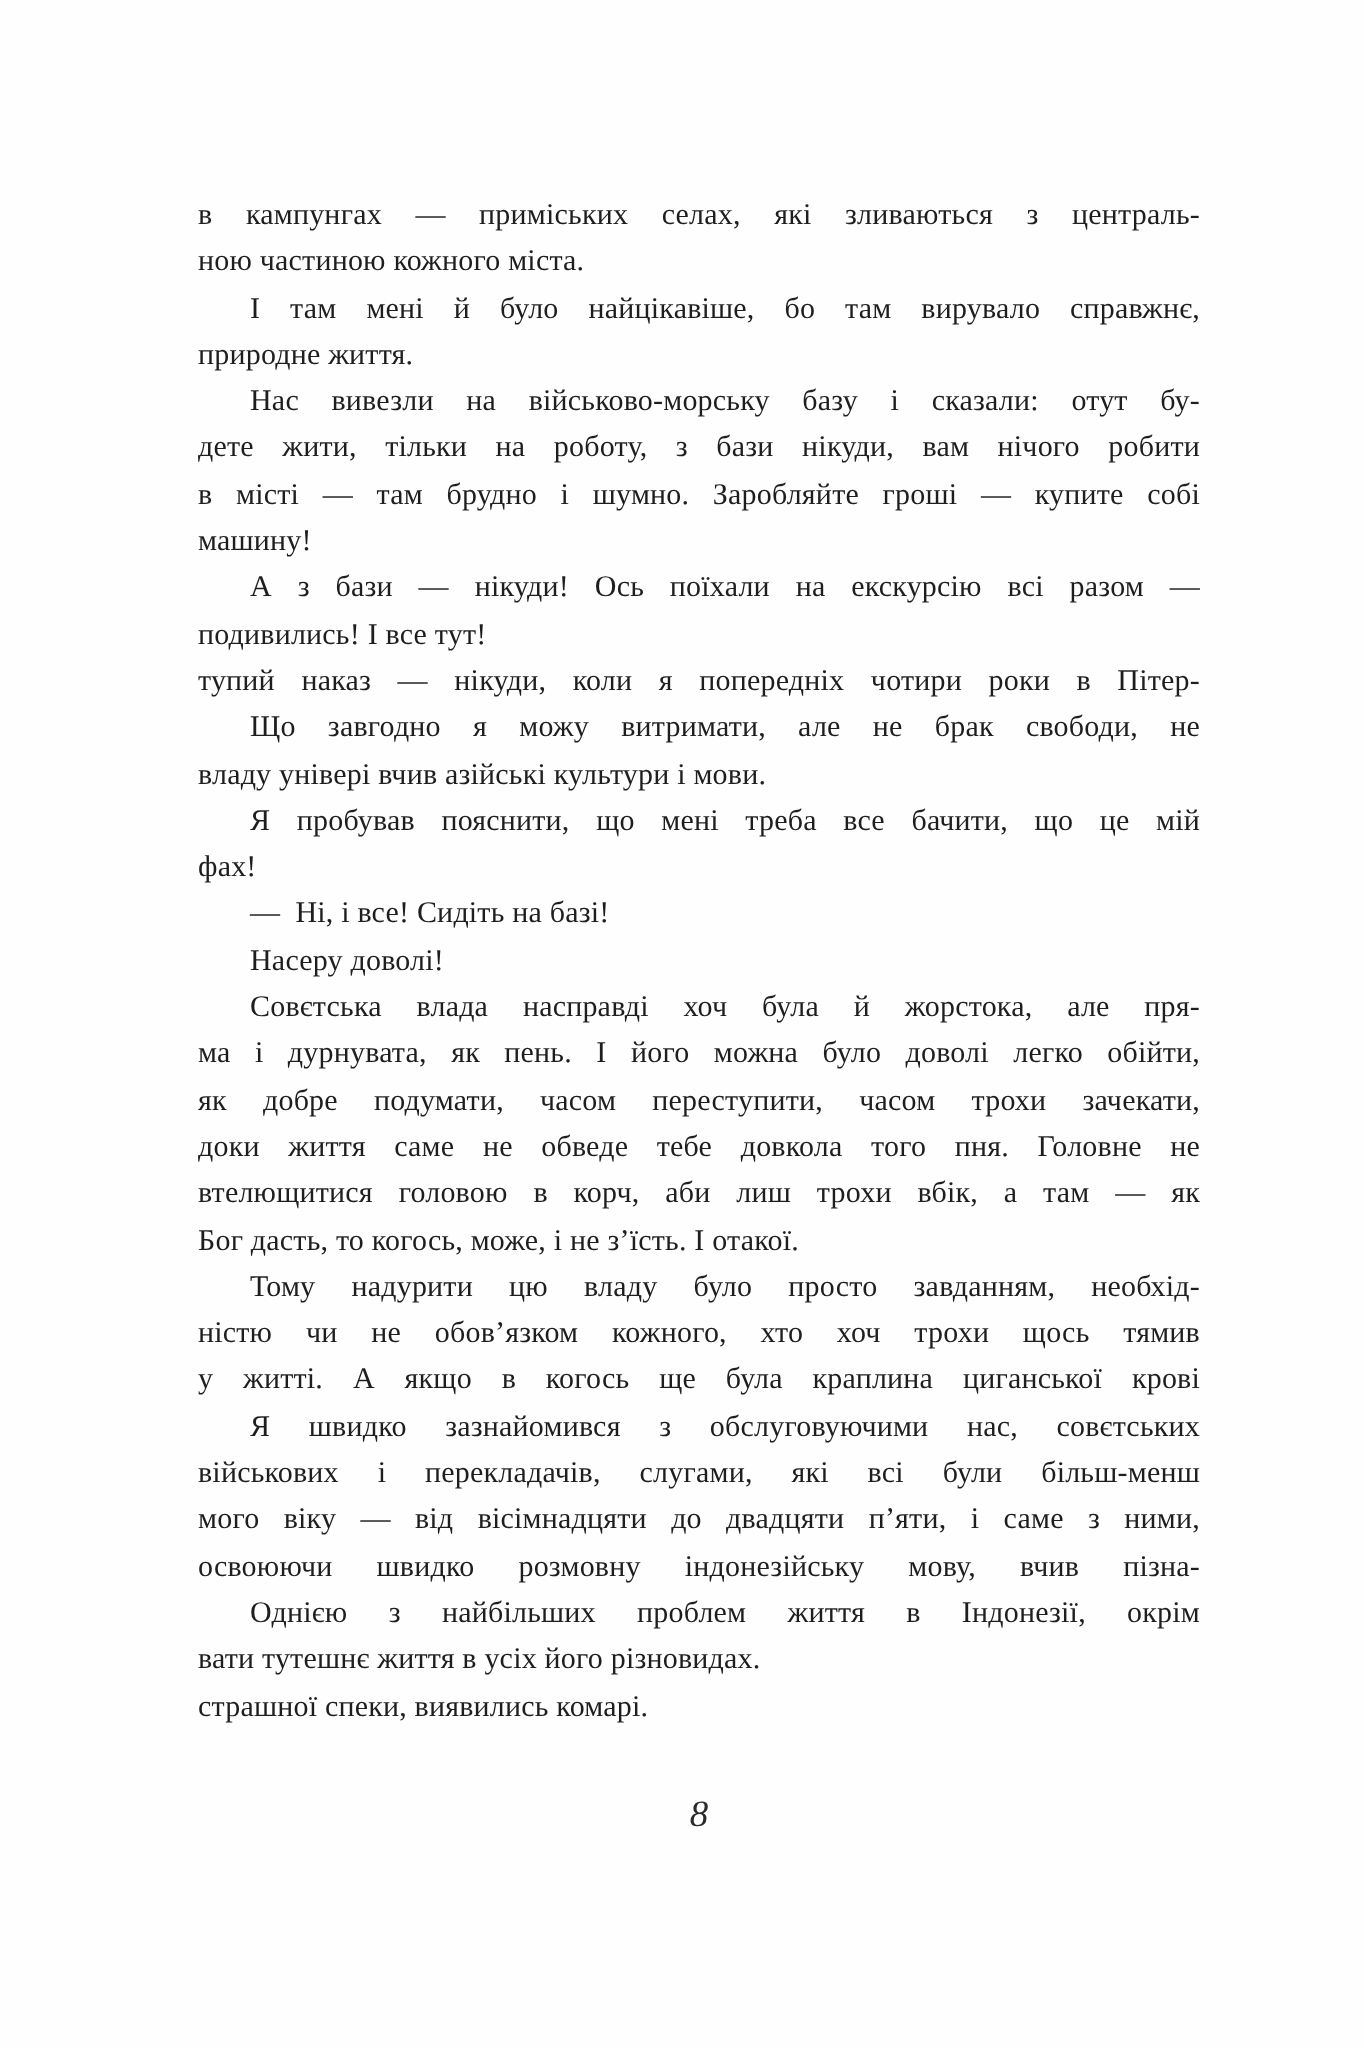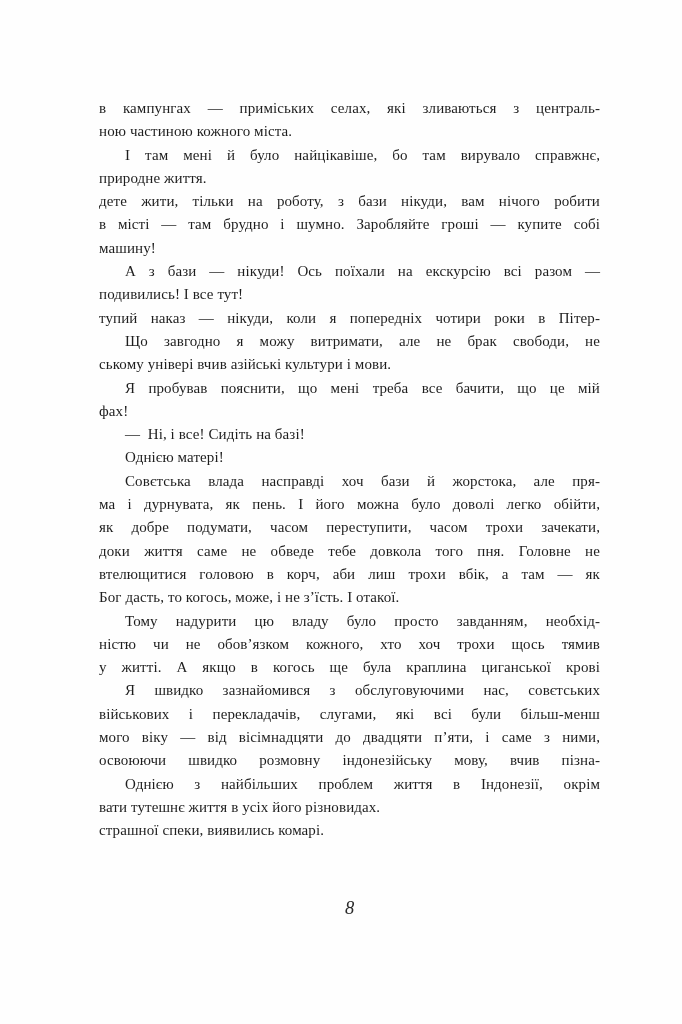--- a/index.html
+++ b/index.html
@@ -51,33 +51,34 @@
 </style>
 </head>
 <body>
 
 <div class="page">
   <div class="text-block">
       <div class="line">в кампунгах — приміських селах, які зливаються з централь-</div>
       <div class="line last">ною частиною кожного міста.</div>
       <div class="line indent">І там мені й було найцікавіше, бо там вирувало справжнє,</div>
       <div class="line last">природне життя.</div>
+      <div class="line indent">Нас вивезли на військово-морську базу і сказали: отут бу-</div>
       <div class="line">дете жити, тільки на роботу, з бази нікуди, вам нічого робити</div>
       <div class="line">в місті — там брудно і шумно. Заробляйте гроші — купите собі</div>
       <div class="line last">машину!</div>
       <div class="line indent">А з бази — нікуди! Ось поїхали на екскурсію всі разом —</div>
       <div class="line last">подивились! І все тут!</div>
       <div class="line">тупий наказ — нікуди, коли я попередніх чотири роки в Пітер-</div>
       <div class="line indent">Що завгодно я можу витримати, але не брак свободи, не</div>
-      <div class="line last">ському універі вчив азійські культури і мови.</div>
+      <div class="line last">владу універі вчив азійські культури і мови.</div>
       <div class="line indent">Я пробував пояснити, що мені треба все бачити, що це мій</div>
       <div class="line last">фах!</div>
       <div class="line last indent">— Ні, і все! Сидіть на базі!</div>
-      <div class="line last indent">Однією матері!</div>
-      <div class="line indent">Совєтська влада насправді хоч бази й жорстока, але пря-</div>
+      <div class="line last indent">Насеру доволі!</div>
+      <div class="line indent">Совєтська влада насправді хоч була й жорстока, але пря-</div>
       <div class="line">ма і дурнувата, як пень. І його можна було доволі легко обійти,</div>
       <div class="line">як добре подумати, часом переступити, часом трохи зачекати,</div>
       <div class="line">доки життя саме не обведе тебе довкола того пня. Головне не</div>
       <div class="line">втелющитися головою в корч, аби лиш трохи вбік, а там — як</div>
       <div class="line last">Бог дасть, то когось, може, і не з’їсть. І отакої.</div>
       <div class="line indent">Тому надурити цю владу було просто завданням, необхід-</div>
       <div class="line">ністю чи не обов’язком кожного, хто хоч трохи щось тямив</div>
       <div class="line">у житті. А якщо в когось ще була краплина циганської крові</div>
       <div class="line indent">Я швидко зазнайомився з обслуговуючими нас, совєтських</div>
       <div class="line">військових і перекладачів, слугами, які всі були більш-менш</div>

